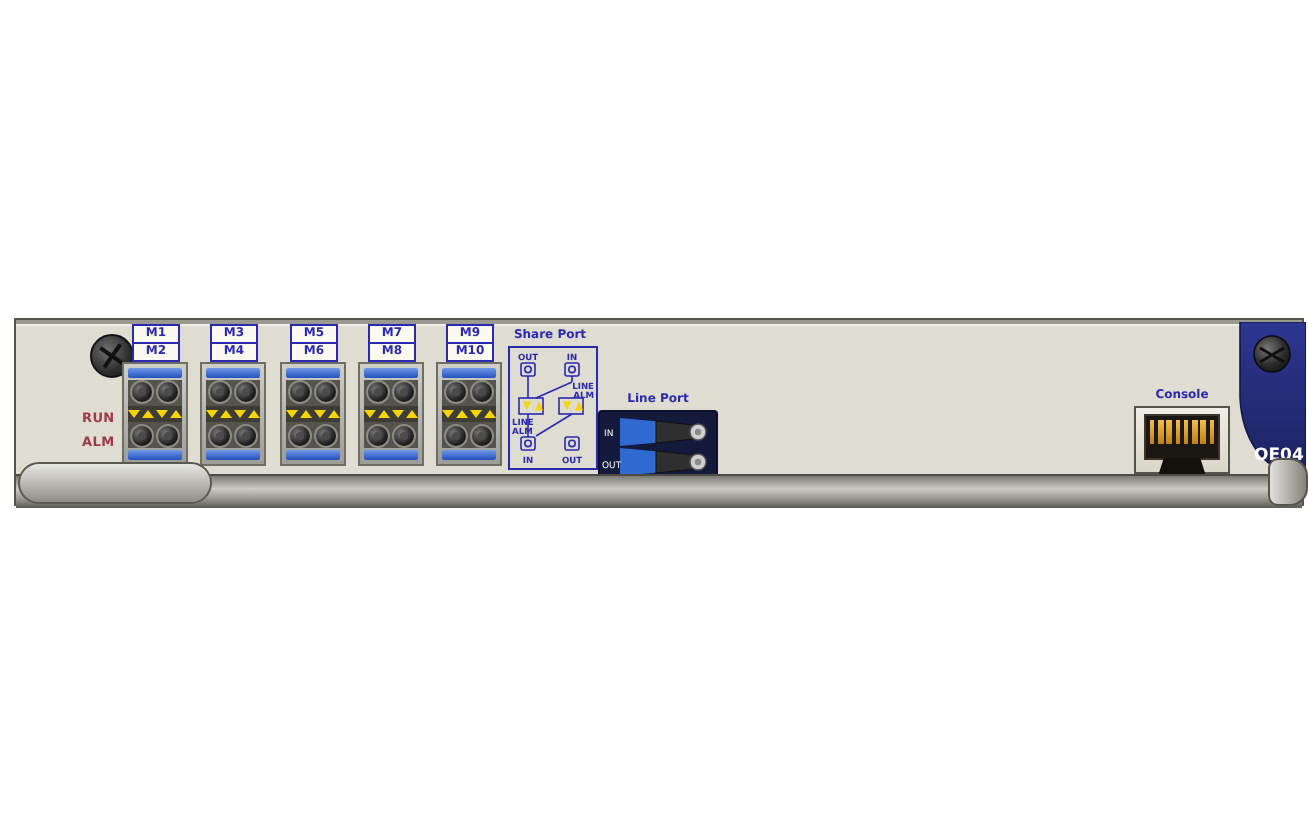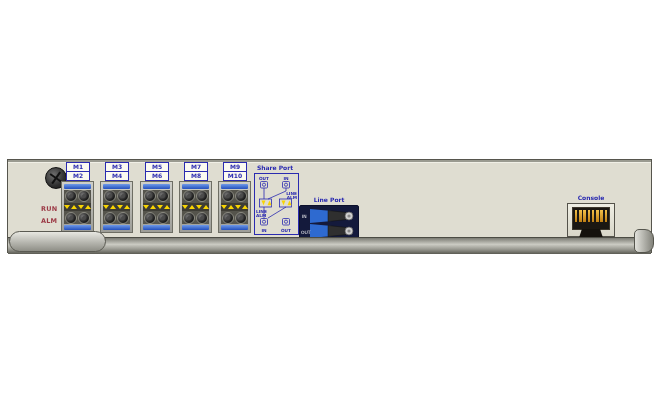--- a/index.html
+++ b/index.html
@@ -279,17 +279,38 @@
       <span class="rj45-pin"></span>
       <span class="rj45-pin"></span>
       <span class="rj45-pin"></span>
       <span class="rj45-pin"></span>
       <span class="rj45-pin"></span>
       <span class="rj45-pin"></span>
     </div>
   </div>
   <div class="rj45-tab"></div>
 
+  <div class="navy-wrap">
+    <svg width="36" height="76" viewBox="0 0 36 76">
+      <defs>
+        <linearGradient id="navyG" x1="0" y1="0" x2="0" y2="1">
+          <stop offset="0" stop-color="#2d3690"></stop>
+            <stop offset="1" stop-color="#1b2360"></stop>
+        </linearGradient>
+        <radialGradient id="scrG" cx="0.38" cy="0.35" r="0.75">
+          <stop offset="0" stop-color="#777"></stop>
+            <stop offset="0.6" stop-color="#2d2d2d"></stop>
+          <stop offset="1" stop-color="#141414"></stop>
+        </radialGradient>
+      </defs>
+      <path d="M3,0 H36 V76 H30 C13,73 4,57 3,38 Z" fill="url(#navyG)" stroke="#121849" stroke-width="0.8"></path>
+      <g>
+        <circle cx="19" cy="16" r="9" fill="url(#scrG)" stroke="#0d0d0d" stroke-width="0.8"></circle>
+        <path d="M13,13 L25,20 M13,20 L25,13" stroke="#0f0f0f" stroke-width="1.4"></path>
+      </g>
+      <text x="10" y="69" fill="#ffffff" font-size="8.5" font-weight="600">OE04</text>
+    </svg>
+  </div>
 
   <div class="rail"></div>
   <div class="handle-left"></div>
   <div class="cap-right"></div>
 </div>
 
 </body></html>

